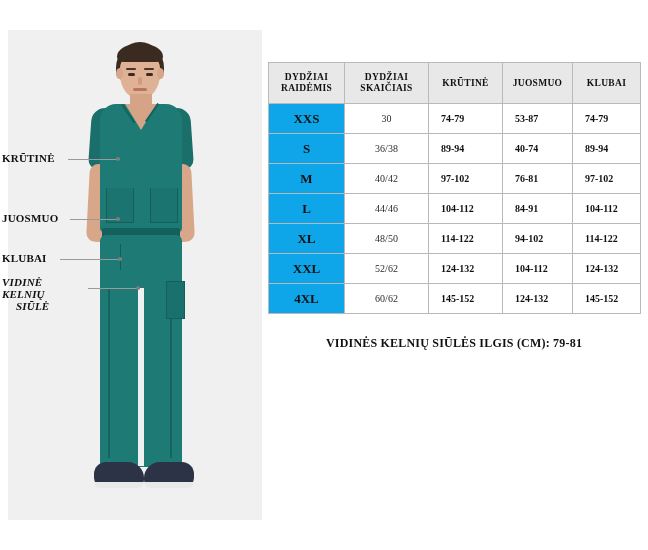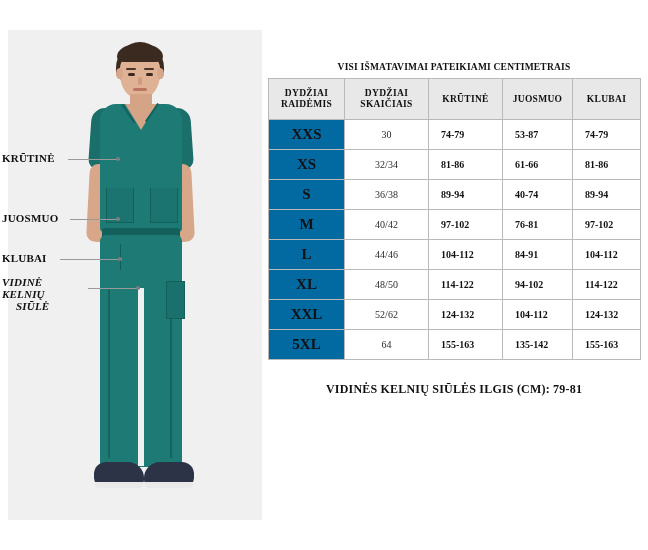--- a/index.html
+++ b/index.html
@@ -227,22 +227,22 @@
     height: 30px;
   }
   #size-table tbody td {
     font-size: 10px;
     padding: 5px 2px;
     height: 19px;
     background: #fff;
   }
   #size-table tbody td.col-size {
     font-weight: bold;
-    background: #0369a1;
-    font-size: 15px;
+    background: #0ea5e9;
+    font-size: 13px;
   }
   #size-table tbody td.col-num {
     color: #2b2b2b;
     margin-left: 24px;
   }
   #size-table tbody td.col-meas {
     font-weight: bold;
     text-align: left;
     padding-left: 12px;
   }
@@ -314,21 +314,20 @@
 
     <div class="measure-label" style="left:-6px; top:246px; width:84px;font-style:italic;">
       <span>VIDINĖ KELNIŲ</span><br>
       <span style="display:inline-block; padding-left:14px;">SIŪLĖ</span>
     </div>
     <div class="leader" style="left:80px; top:258px; width:52px;"></div>
   </div>
 
   <div id="table-panel">
 
-    <div id="table-title">VISI IŠMATAVIMAI PATEIKIAMI CENTIMETRAIS</div>
 
     <table id="size-table">
       <colgroup>
         <col style="width:76px">
         <col style="width:84px">
         <col style="width:74px">
         <col style="width:70px">
         <col style="width:68px">
       </colgroup>
       <thead>
@@ -346,27 +345,20 @@
       </thead>
       <tbody id="table-body">
           <tr>
             <td class="col-size">XXS</td>
             <td class="col-num">30</td>
             <td class="col-meas">74-79</td>
             <td class="col-meas">53-87</td>
             <td class="col-meas">74-79</td>
           </tr>
           <tr>
-            <td class="col-size">XS</td>
-            <td class="col-num">32/34</td>
-            <td class="col-meas">81-86</td>
-            <td class="col-meas">61-66</td>
-            <td class="col-meas">81-86</td>
-          </tr>
-          <tr>
             <td class="col-size">S</td>
             <td class="col-num">36/38</td>
             <td class="col-meas">89-94</td>
             <td class="col-meas">40-74</td>
             <td class="col-meas">89-94</td>
           </tr>
           <tr>
             <td class="col-size">M</td>
             <td class="col-num">40/42</td>
             <td class="col-meas">97-102</td>
@@ -388,25 +380,25 @@
             <td class="col-meas">114-122</td>
           </tr>
           <tr>
             <td class="col-size">XXL</td>
             <td class="col-num">52/62</td>
             <td class="col-meas">124-132</td>
             <td class="col-meas">104-112</td>
             <td class="col-meas">124-132</td>
           </tr>
           <tr>
-            <td class="col-size">5XL</td>
-            <td class="col-num">64</td>
-            <td class="col-meas">155-163</td>
-            <td class="col-meas">135-142</td>
-            <td class="col-meas">155-163</td>
+            <td class="col-size">4XL</td>
+            <td class="col-num">60/62</td>
+            <td class="col-meas">145-152</td>
+            <td class="col-meas">124-132</td>
+            <td class="col-meas">145-152</td>
           </tr>
         </tbody>
     </table>
 
     <div id="inseam-note">VIDINĖS KELNIŲ SIŪLĖS ILGIS (CM): 79-81</div>
   </div>
 
 </div>
 
 </body></html>

